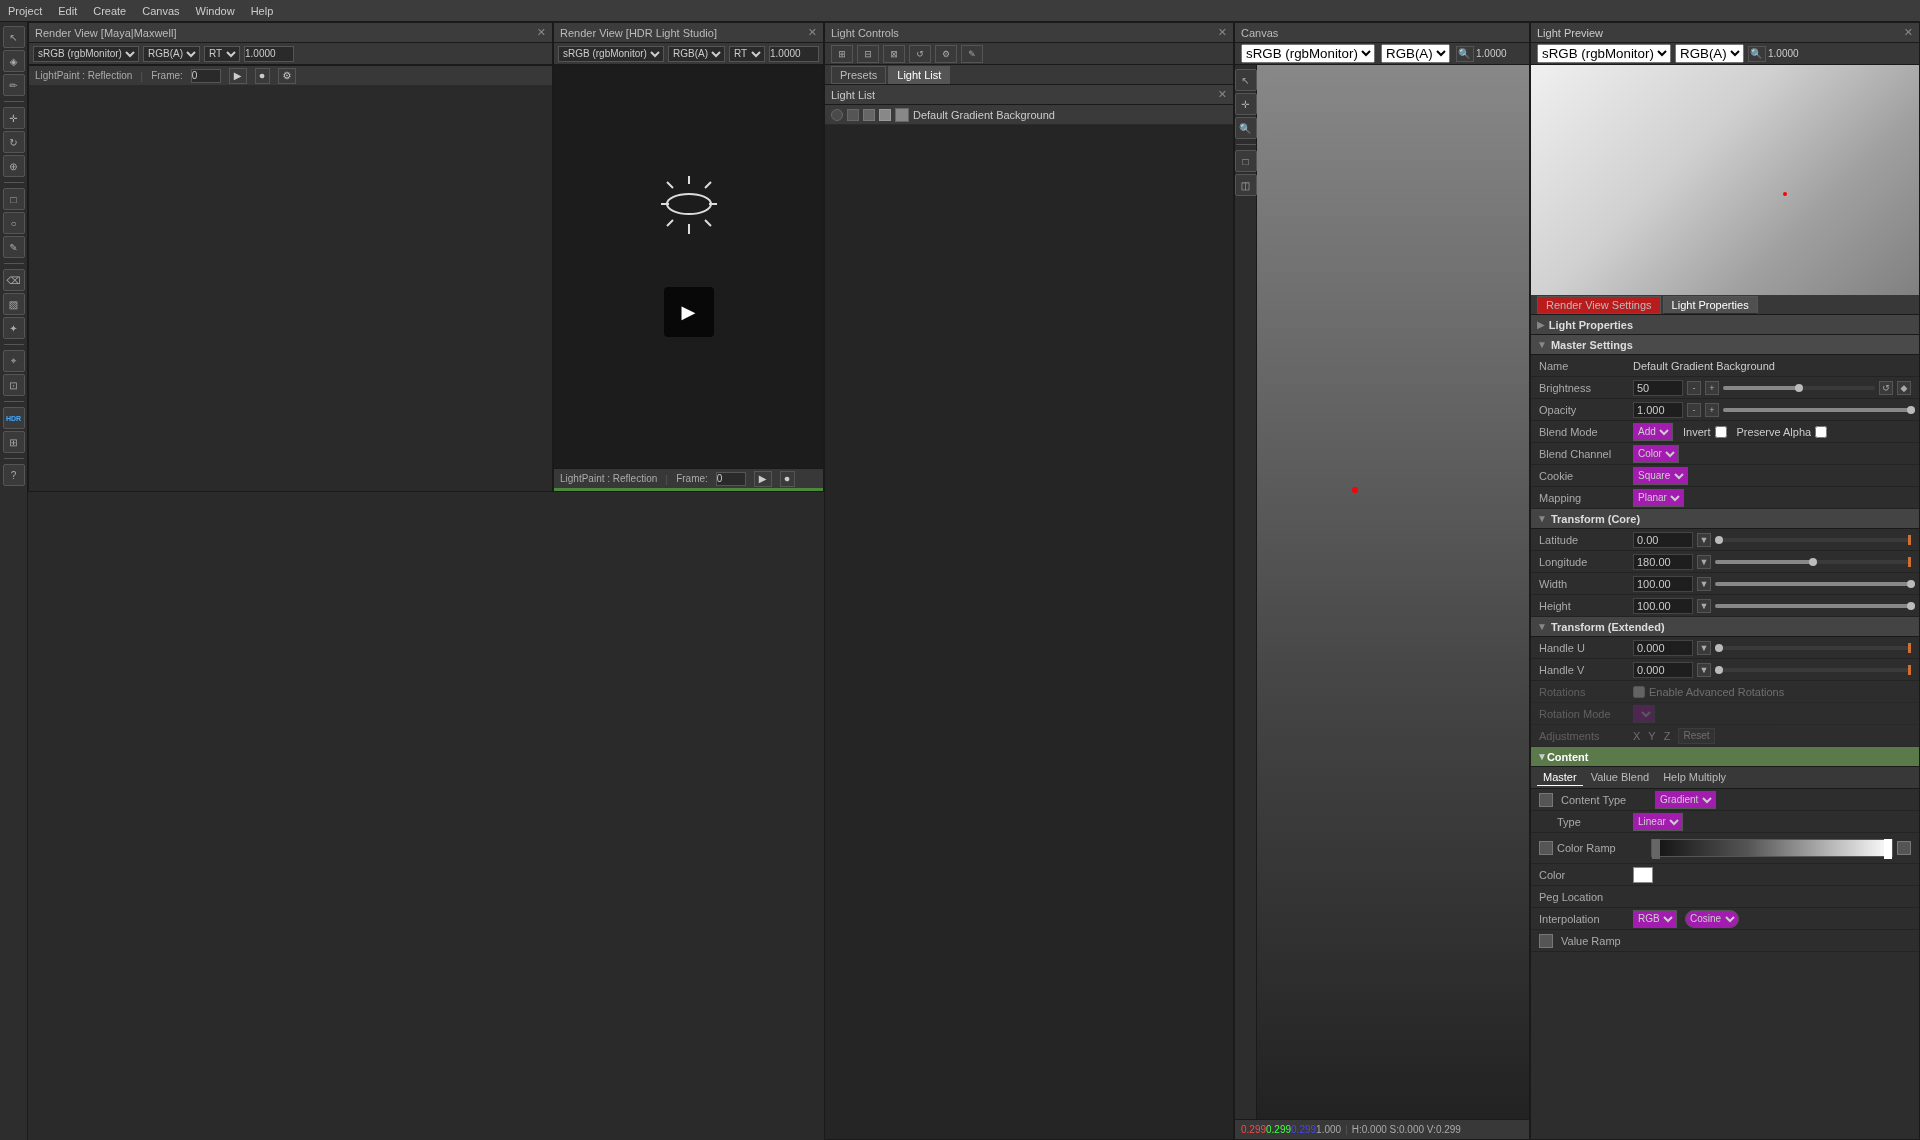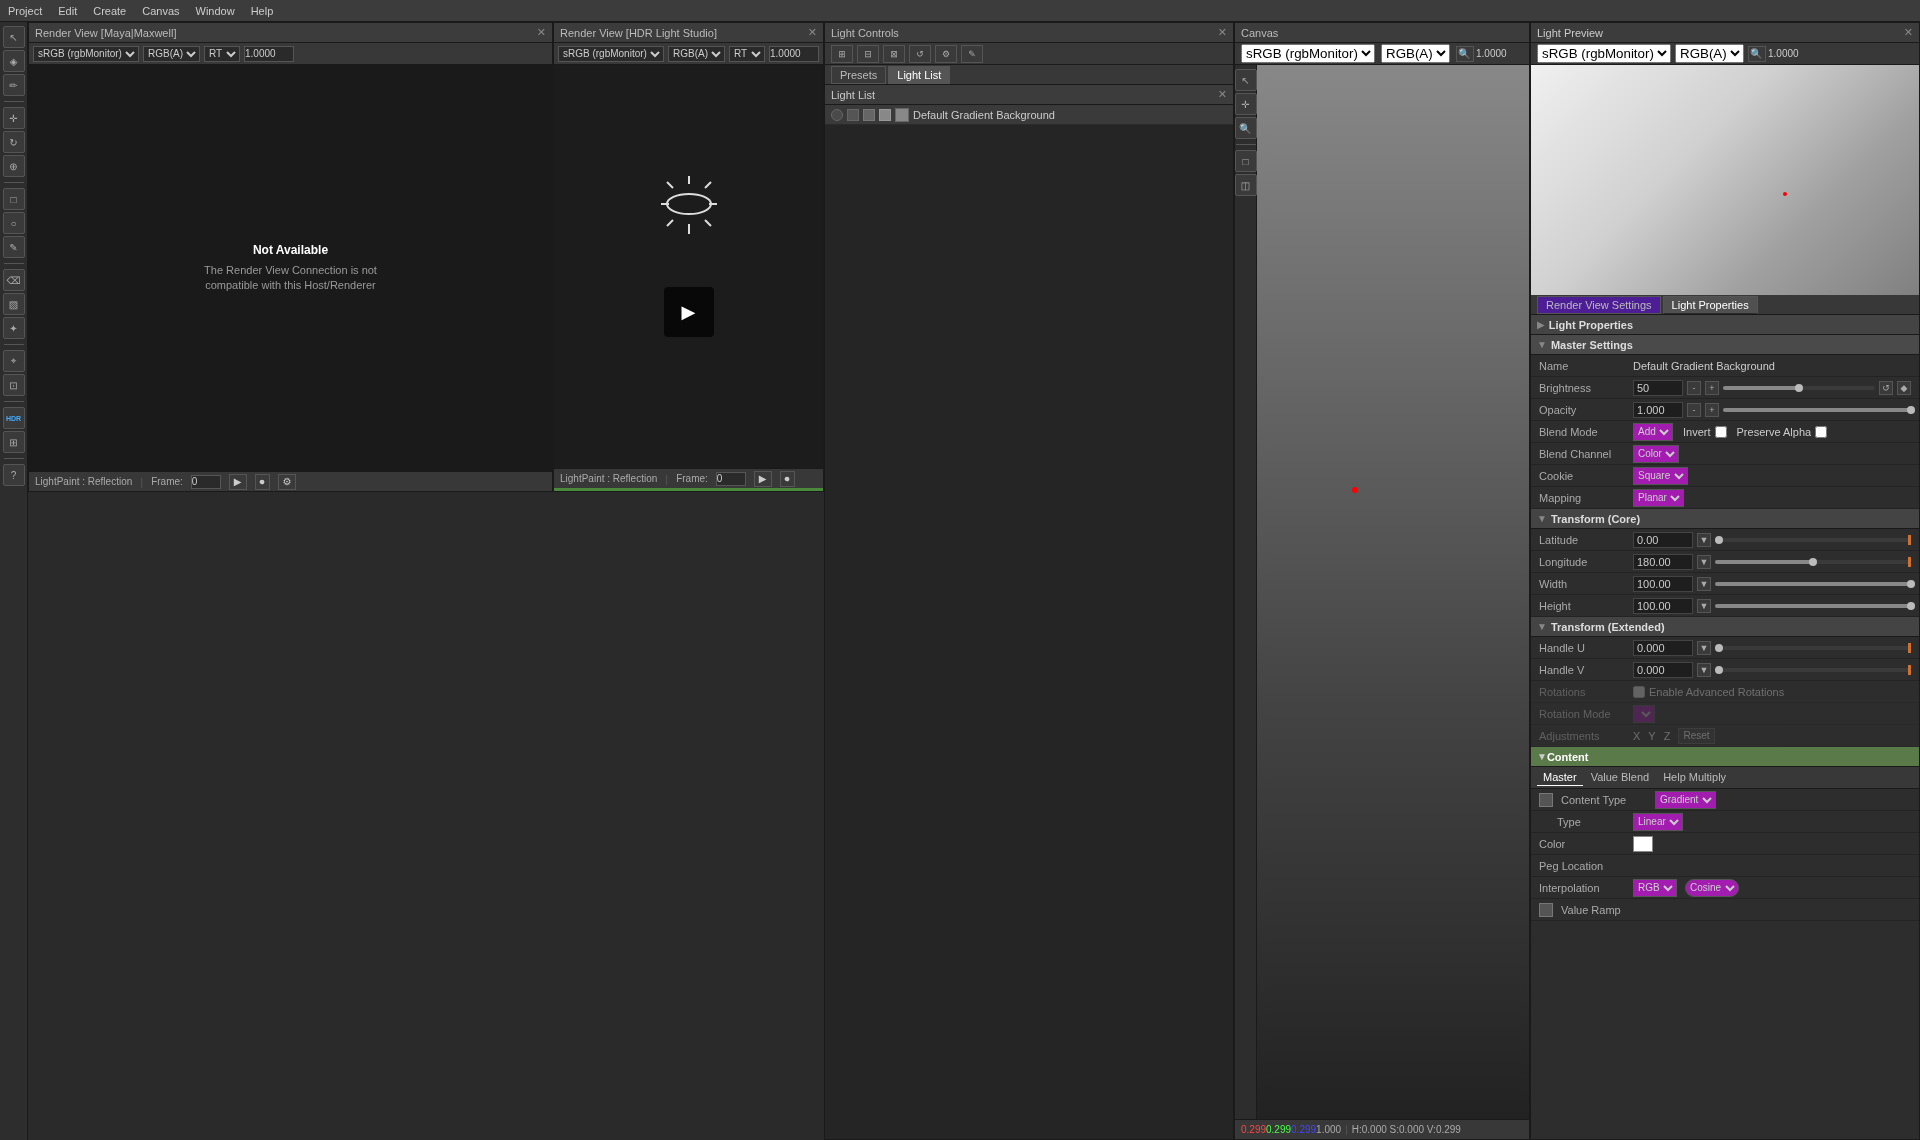--- a/index.html
+++ b/index.html
@@ -429,21 +429,21 @@
       padding: 0 6px;
       gap: 2px;
       border-bottom: 1px solid #1a1a1a;
       flex-shrink: 0;
     }
     .prop-tab {
       padding: 2px 8px;
       color: #bbb;
       font-size: 11px;
       cursor: pointer;
-      background: #4c1d95;
+      background: #b91c1c;
       border: 1px solid #555;
     }
     .prop-tab.active {
       background: #505050;
       color: #fff;
       border-bottom: 1px solid #2d2d2d;
     }
 
     .properties-content {
       flex: 1;
@@ -658,29 +658,20 @@
             <option>sRGB (rgbMonitor)</option>
           </select>
           <select>
             <option>RGB(A)</option>
           </select>
           <select>
             <option>RT</option>
           </select>
           <input type="text" value="1.0000" style="">
         </div>
-        <div class="render-canvas">
-          <div class="not-available">
-            <div class="title">Not Available</div>
-            <div class="subtitle">
-              <span>The Render View Connection is not</span><br>
-              <span>compatible with this Host/Renderer</span>
-            </div>
-          </div>
-        </div>
         <div class="panel-bottom-toolbar">
           <span style="color:#aaa;font-size:10px;">LightPaint : Reflection</span>
           <span style="color:#555;">|</span>
           <span style="color:#aaa;font-size:10px;">Frame:</span>
           <input type="text" value="0" style="width: 30px; background: rgb(42, 42, 42); border: 1px solid rgb(85, 85, 85); color: rgb(204, 204, 204); font-size: 10px; height: 14px;">
           <button class="btn-small">▶</button>
           <button class="btn-small">⏺</button>
           <button class="btn-small">⚙</button>
         </div>
       </div>
@@ -1068,20 +1059,33 @@
 
       <div class="prop-row">
         <span class="prop-label" style="padding-left:18px;">Type</span>
         <div class="prop-value">
           <select class="prop-select">
             <option>Linear</option>
           </select>
         </div>
       </div>
 
+      <div class="prop-row" style="height:auto;padding:4px 8px;flex-direction:column;align-items:flex-start;gap:2px;">
+        <div style="display:flex;align-items:center;width:100%;gap:4px;">
+          <span style="width:14px;height:14px;display:inline-block;background:#555;border:1px solid #777;flex-shrink:0;"></span>
+          <span class="prop-label">Color Ramp</span>
+          <div style="flex:1;position:relative;">
+            <div class="color-ramp-bar" style="background:linear-gradient(to right, #111 0%, #555 40%, #fff 100%);border:1px solid #555;">
+              <div class="color-ramp-handle left"></div>
+              <div class="color-ramp-handle right" style="background:#fff;"></div>
+            </div>
+          </div>
+          <div style="width:14px;height:14px;background:#555;border:1px solid #777;"></div>
+        </div>
+      </div>
 
       <div class="prop-row">
         <span class="prop-label">Color</span>
         <div class="prop-value">
           <div style="width:20px;height:16px;background:#fff;border:1px solid #888;"></div>
         </div>
       </div>
 
       <div class="prop-row">
         <span class="prop-label">Peg Location</span>

